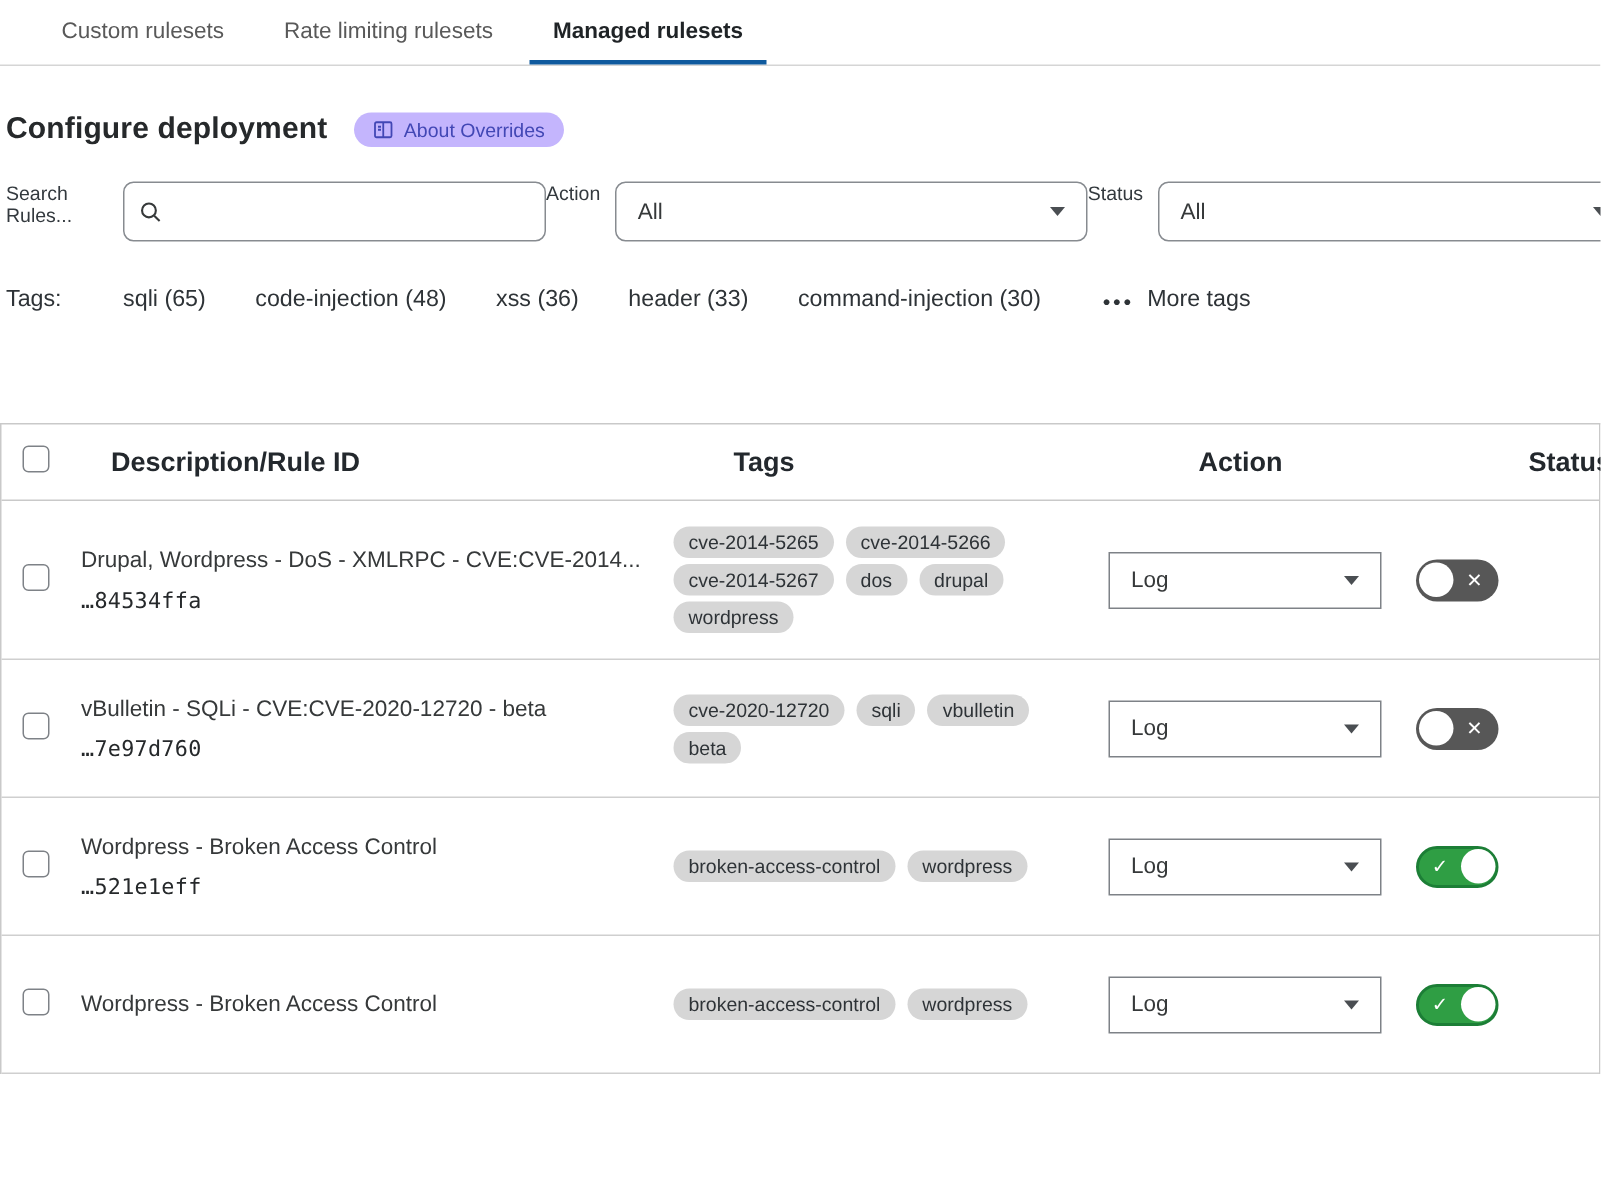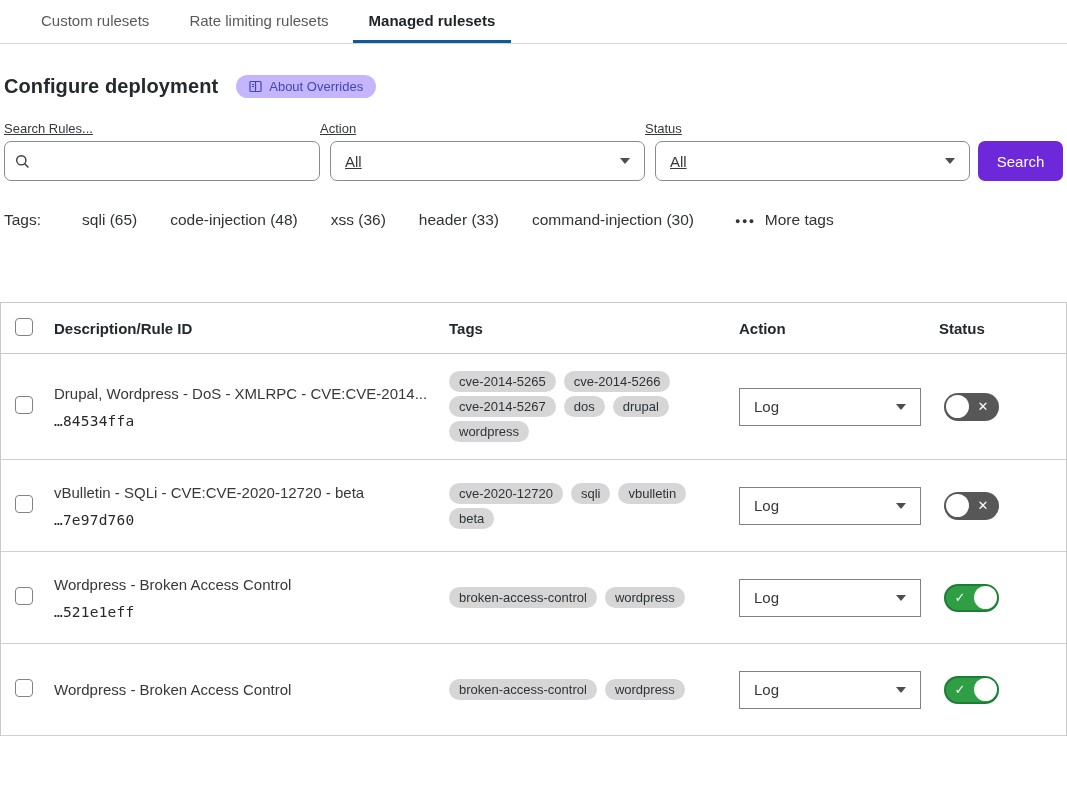--- a/index.html
+++ b/index.html
@@ -14,21 +14,21 @@
   
   .main { padding:0 0 0 4px; }
   .heading-row { display:flex; align-items:center; gap:18px; margin-top:31px; }
   h1 { font-size:20px; font-weight:700; color:#26292b; letter-spacing:.1px; }
   .badge { display:inline-flex; align-items:center; gap:7px; background:#c4b5fd; color:#4247b5;
            border-radius:13px; padding:4px 13px; font-size:13px; cursor:pointer; }
   .badge svg { display:block; }
 
   
   .filters { display:flex; margin-top:23px; align-items:flex-end; }
-  .fgroup { display:flex; flex-direction:column;text-decoration:underline; }
+  .fgroup { display:flex; flex-direction:row; }
   .fgroup label { font-size:13px; color:#33393e; margin-bottom:5px; }
   .ctl { height:40px; border:1px solid #878b90; border-radius:7px; background:#fff; display:flex; align-items:center; }
   .searchbox { width:316px; padding:0 10px; gap:8px; }
   .searchbox input { border:none; outline:none; flex:1; font-size:15px; font-family:inherit; color:#36393a; height:100%; background:transparent; }
   .select { justify-content:space-between; padding:0 14px; cursor:pointer; }
   .sel-action, .sel-status { width:315px; }
   .sel-action { margin-left:10px; } .sel-status { margin-left:10px; }
   .caret { width:0; height:0; border-left:5.5px solid transparent; border-right:5.5px solid transparent; border-top:6.5px solid #4a4e52; }
   .search-btn { margin-left:8px; width:85px; height:40px; background:#6d28d9; color:#fff; border:none; border-radius:7px;
                 font-size:15px; font-family:inherit; cursor:pointer; }
@@ -36,21 +36,21 @@
   
   .tagsbar { display:flex; align-items:center; gap:41px; margin-top:30px; font-size:15.5px; color:#2e3337; }
   .tagsbar .tags-label { color:#2e3337; }
   .tag-link { cursor:pointer; white-space:nowrap; }
   .more-tags { display:inline-flex; align-items:center; gap:9px; cursor:pointer; }
   .dots { font-size:9px; letter-spacing:1.5px; font-weight:700; color:#2e3337; position:relative; top:1px; }
 
   
   .table { margin-top:73px; border:1px solid #c9c9c9; border-bottom:none; width:1067px; }
   .thead, .trow { display:grid; grid-template-columns:49px 395px 290px 200px 1fr; align-items:center; }
-  .thead { height:51px; border-bottom:1px solid #c9c9c9; font-weight:700; color:#23282d; font-size:15px; }
+  .thead { height:51px; border-bottom:1px solid #c9c9c9; font-weight:700; color:#23282d; font-size:18px;gap:20px; }
   .trow { border-bottom:1px solid #cfcfcf; padding:17px 0; min-height:92px; }
   .cell { padding-left:4px; }
   .c-check { padding-left:14px; }
   .checkbox { width:18px; height:18px; border:1.6px solid #7e8287; border-radius:4px; background:#fff; display:inline-block; cursor:pointer; }
   .desc { font-size:15px; color:#36393a; cursor:pointer; }
   .rule-id { font-family:"DejaVu Sans Mono","Liberation Mono",monospace; font-size:14.5px; color:#26292b; margin-top:11px; letter-spacing:.2px; }
   .pills { display:flex; flex-wrap:wrap; gap:4px 8px; max-width:246px; }
   .pill { background:#d6d6d6; color:#2e3337; border-radius:11px; padding:3px 10px; font-size:13px; white-space:nowrap; }
   .log-select { width:182px; height:38px; border-radius:0; border-color:#7e8287; }
   .log-select span { font-size:15px; color:#36393a; }

